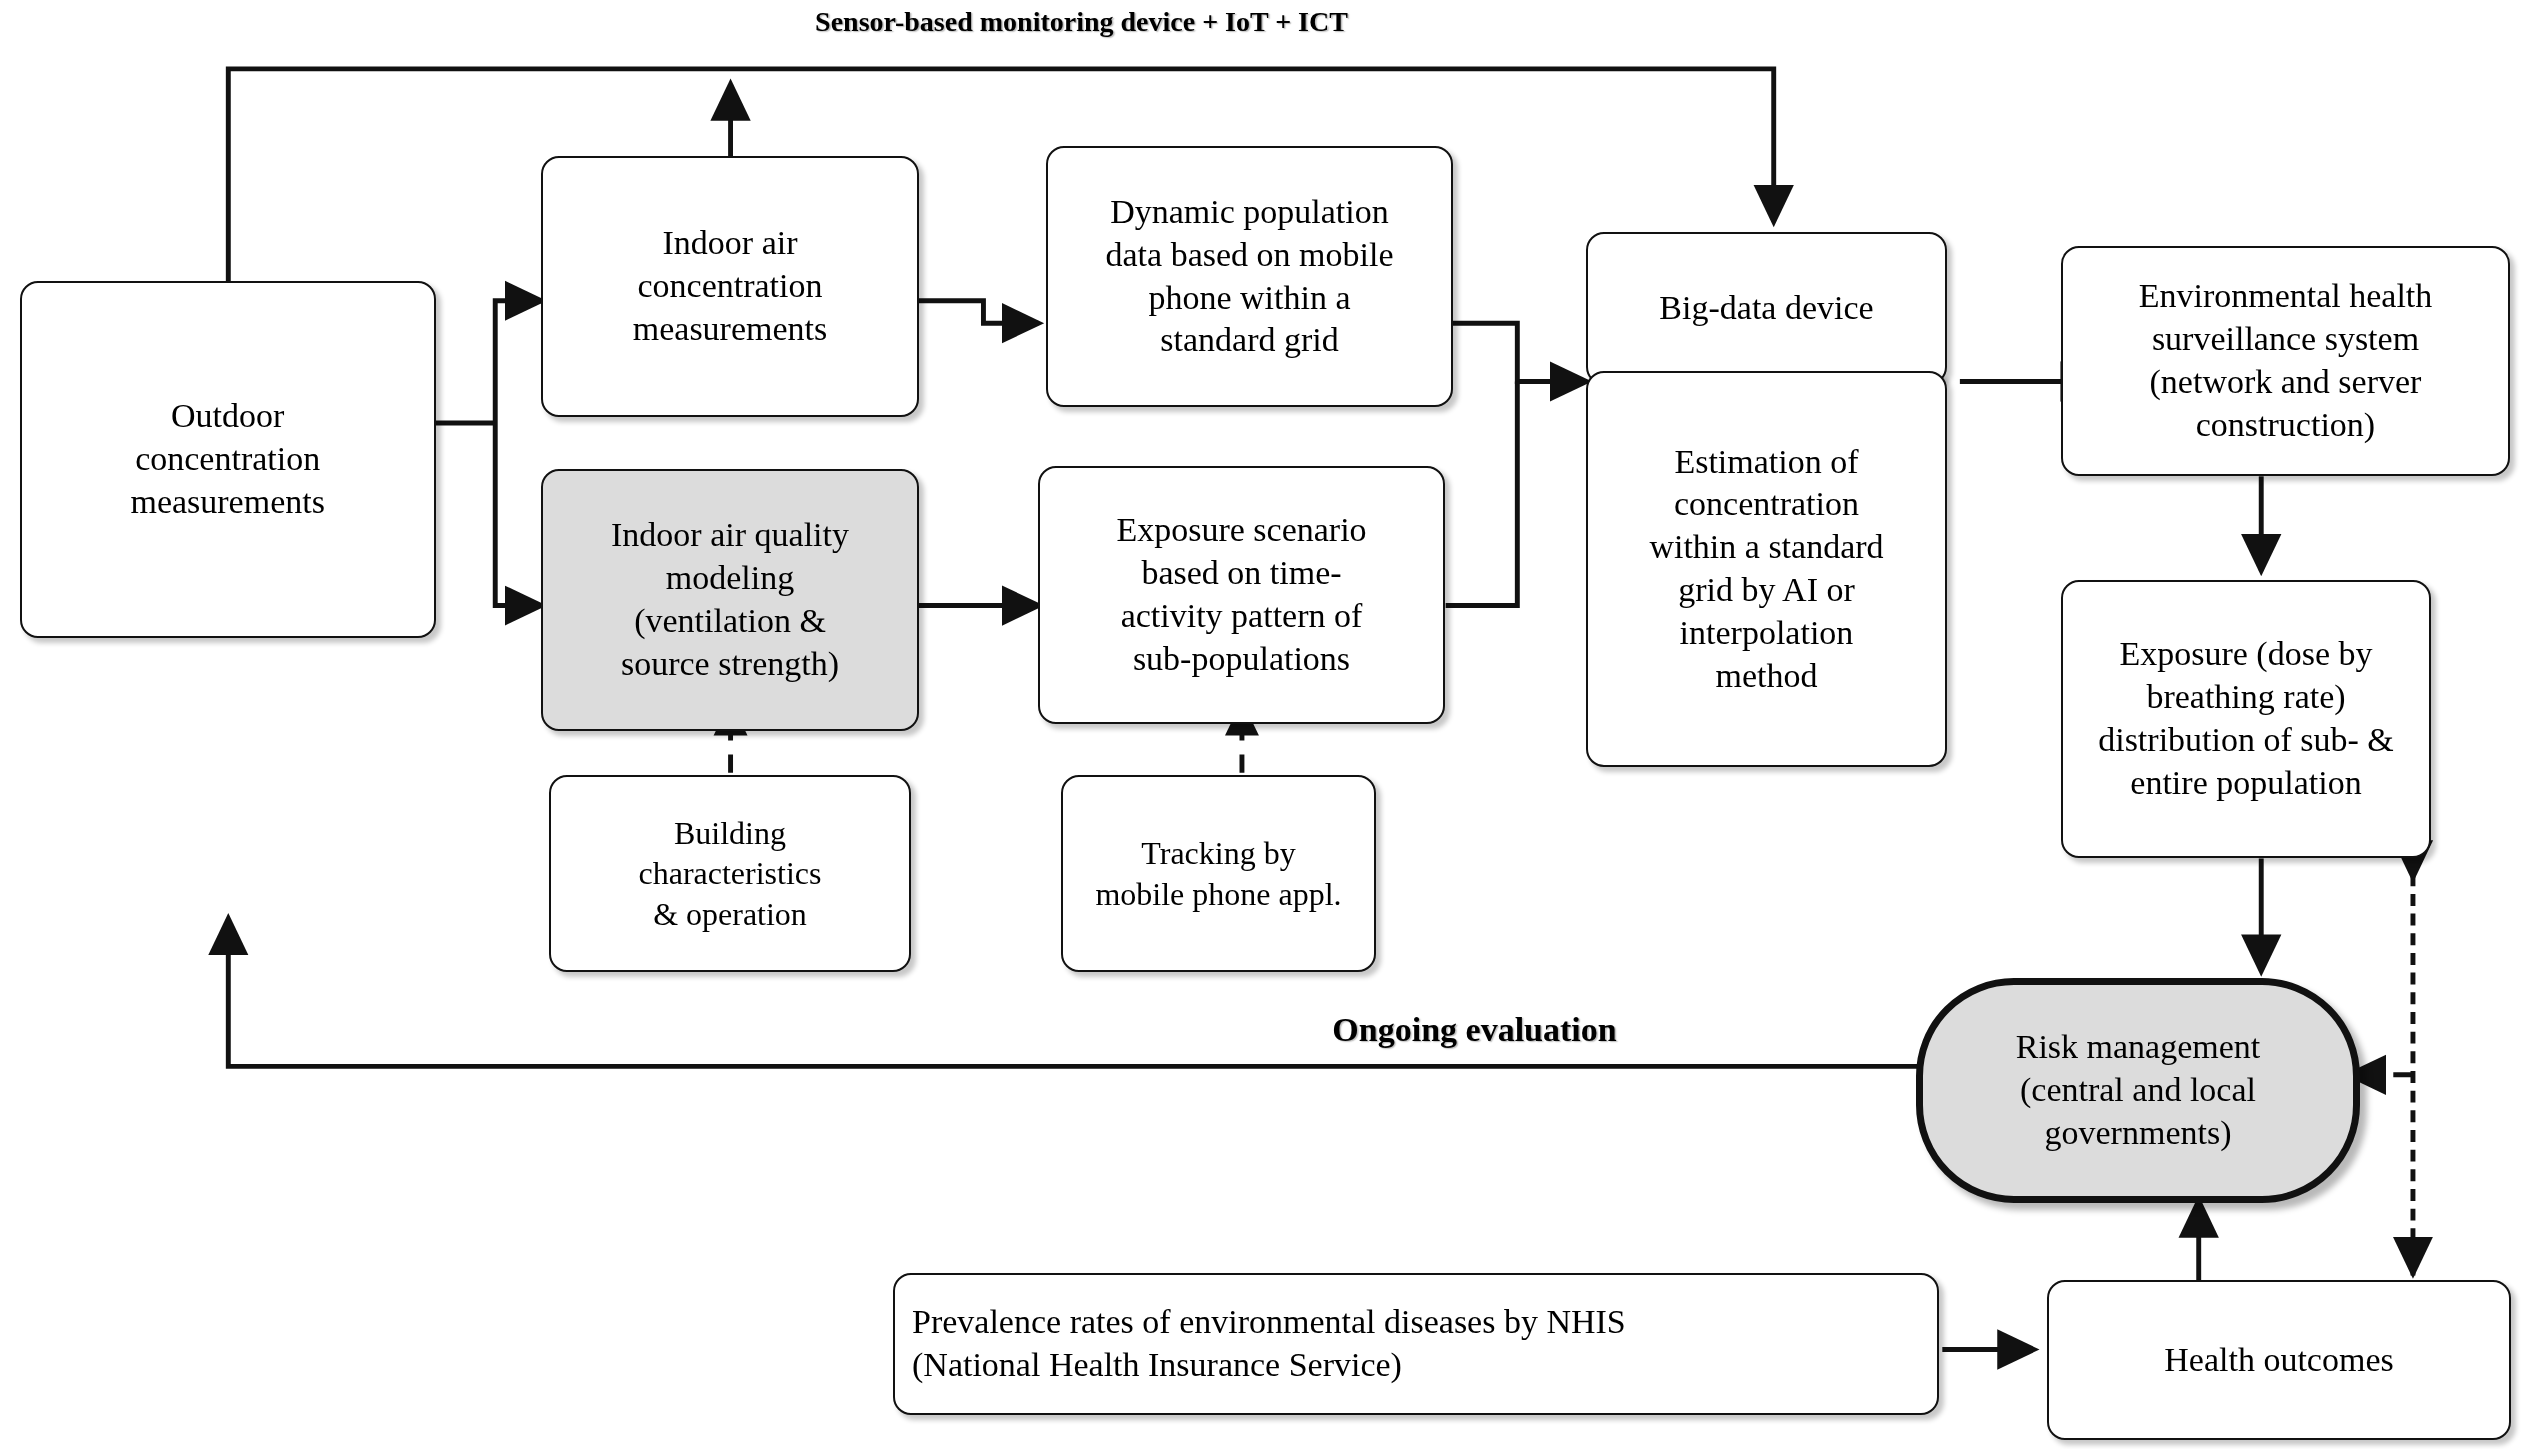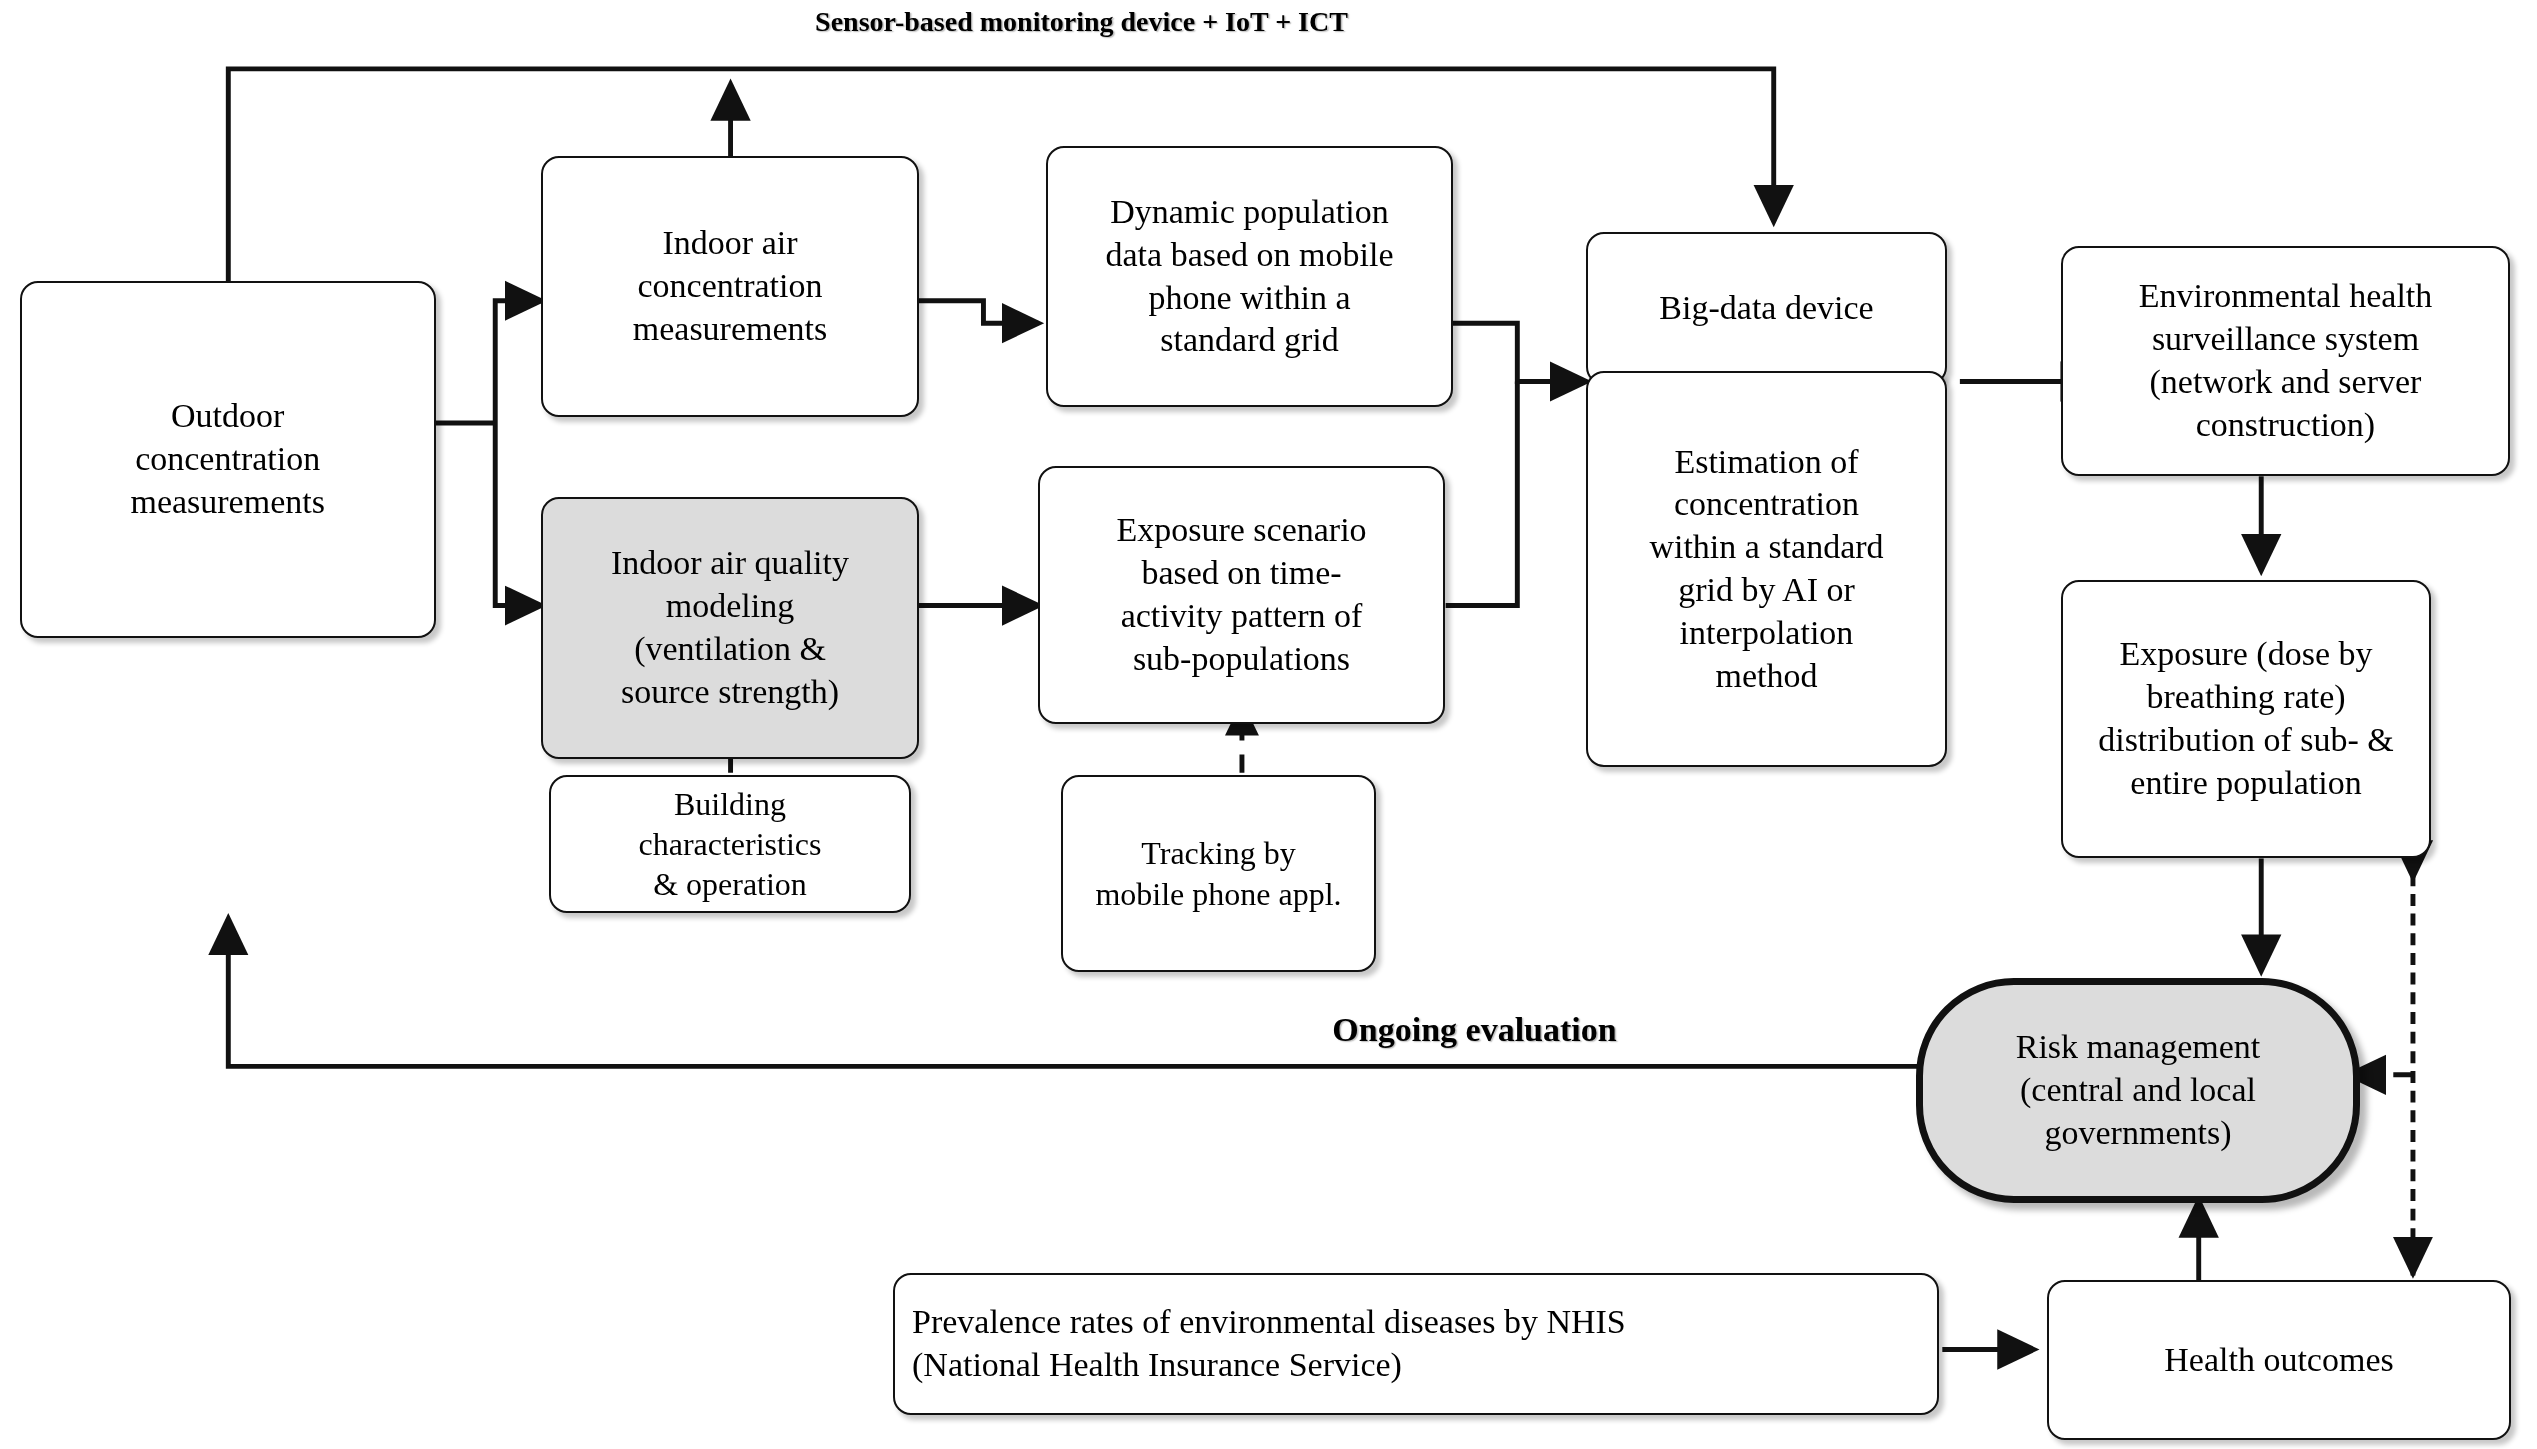--- a/index.html
+++ b/index.html
@@ -81,25 +81,25 @@
   <div class="banner f48" style="left:1278px;top:1011px;width:393px;text-align:center;">Ongoing evaluation</div>
 
   <div class="node" style="left:19.7px;top:281px;width:416px;height:357px;">
     <span class="txt f48">Outdoor<br>concentration<br>measurements</span>
   </div>
 
   <div class="node" style="left:541px;top:156px;width:378px;height:261px;">
     <span class="txt f48">Indoor air<br>concentration<br>measurements</span>
   </div>
 
-  <div class="node shaded" style="left:541px;top:469px;width:378px;height:262px;margin-top:28px;">
+  <div class="node shaded" style="left:541px;top:469px;width:378px;height:262px;">
     <span class="txt f48">Indoor air quality<br>modeling<br>(ventilation &amp;<br>source strength)</span>
   </div>
 
-  <div class="node" style="left:549px;top:775px;width:362px;height:138px;">
+  <div class="node" style="left:549px;top:775px;width:362px;height:197px;">
     <span class="txt f46">Building<br>characteristics<br>&amp; operation</span>
   </div>
 
   <div class="node" style="left:1038px;top:146px;width:407px;height:261px;margin-left:8px;">
     <span class="txt f48">Dynamic population<br>data based on mobile<br>phone within a<br>standard grid</span>
   </div>
 
   <div class="node" style="left:1038px;top:466px;width:407px;height:258px;">
     <span class="txt f48">Exposure scenario<br>based on time-<br>activity pattern of<br>sub-populations</span>
   </div>

